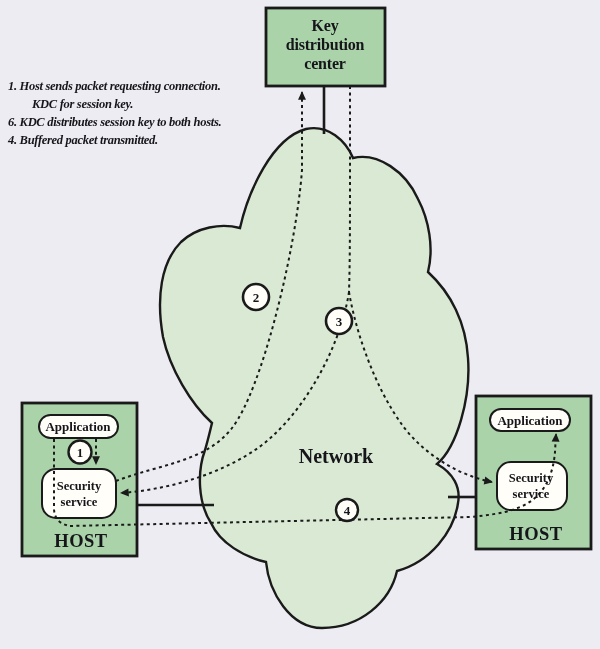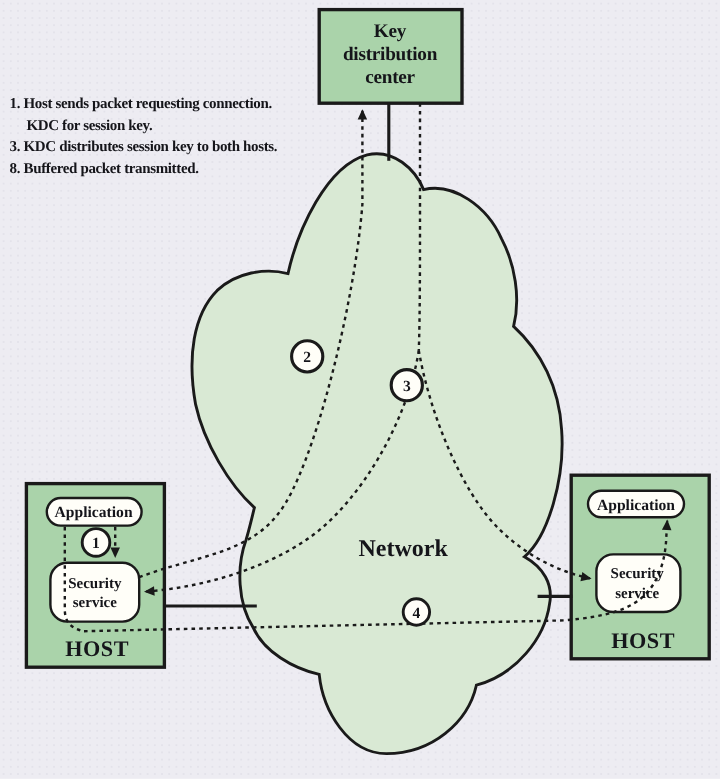--- a/index.html
+++ b/index.html
@@ -9,23 +9,23 @@
     background-color:#edecf2;
     background-image:radial-gradient(#e3e2ea 0.7px, transparent 0.7px);
     background-size:6px 6px;
     font-family:"Liberation Serif", serif;
     overflow:hidden;
   }
   .diagram-svg{position:absolute;left:0;top:0;}
   .steps{
     position:absolute;left:8px;top:77px;width:270px;
     font-weight:bold;font-size:12.5px;line-height:18px;
-    letter-spacing:-0.3px;color:#15151a;
+    letter-spacing:-0.3px;color:#15151a;font-style:italic;
   }
-  .steps .cont{margin-left:14px;}
+  .steps .cont{margin-left:24px;}
   text{font-family:"Liberation Serif", serif;font-weight:bold;fill:#15151a;}
   .t-kdc{font-size:16px;letter-spacing:-0.2px;}
   .t-network{font-size:20px;}
   .t-app{font-size:13px;}
   .t-sec{font-size:12.5px;}
   .t-host{font-size:18.5px;letter-spacing:0.5px;}
   .t-num{font-size:13px;}
   .shape{stroke:#1a1a1a;}
   .dash{fill:none;stroke:#1a1a1a;stroke-width:2;stroke-dasharray:3 3.4;}
   .solid{fill:none;stroke:#1a1a1a;stroke-width:2.6;}
@@ -108,17 +108,17 @@
 
     <text class="t-app" x="530" y="425" text-anchor="middle">Application</text>
     <text class="t-sec" x="531" y="482" text-anchor="middle">Security</text>
     <text class="t-sec" x="531" y="498" text-anchor="middle">service</text>
     <text class="t-host" x="536" y="540" text-anchor="middle">HOST</text>
   </svg>
 
   <div class="steps">
     <div>1. Host sends packet requesting connection.</div>
     <div class="cont">KDC for session key.</div>
-    <div>3. KDC distributes session key to both hosts.</div>
-    <div>8. Buffered packet transmitted.</div>
+    <div>6. KDC distributes session key to both hosts.</div>
+    <div>4. Buffered packet transmitted.</div>
   </div>
 
 </div>
 
 </body></html>

